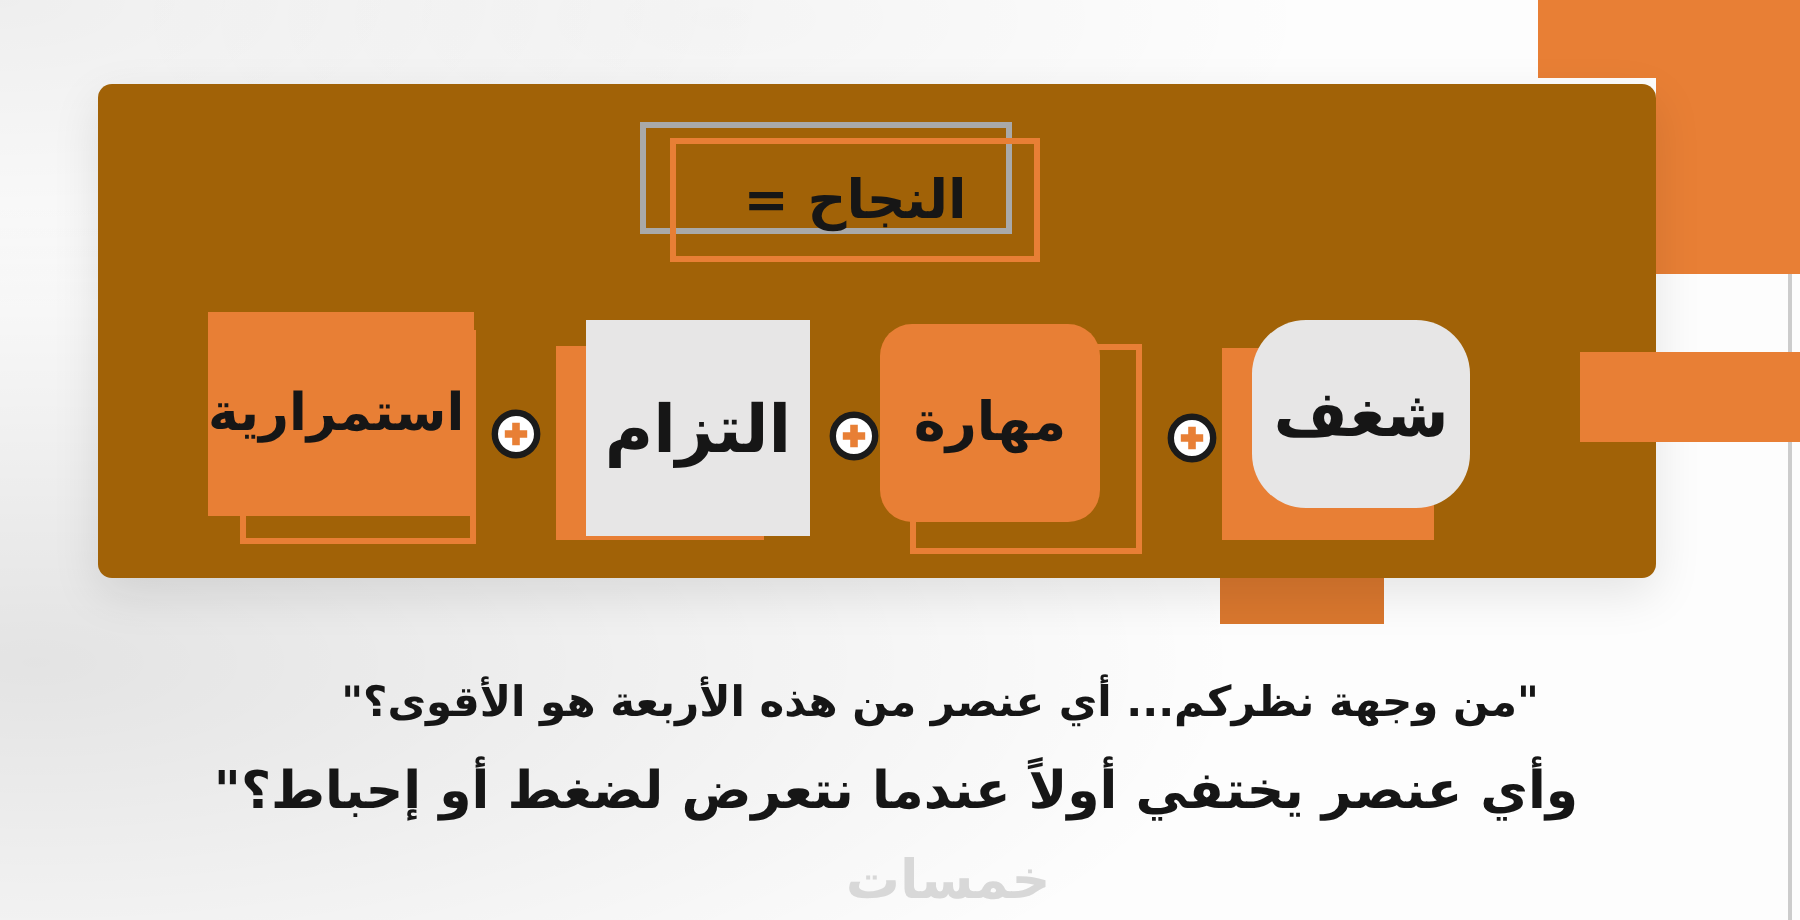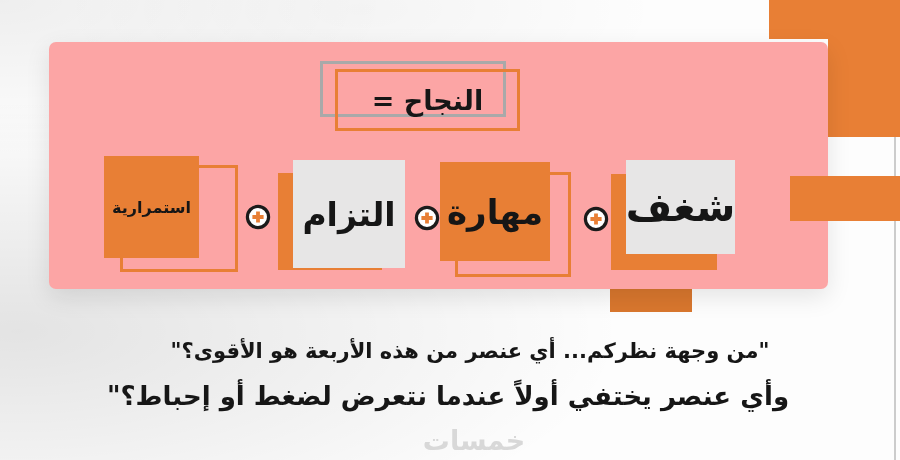--- a/index.html
+++ b/index.html
@@ -28,21 +28,21 @@
   .deco{background:var(--accent-orange,#E87F35);}
   .deco-a{left:769px;top:0;width:131px;height:39px;}
   .deco-b{left:828px;top:39px;width:72px;height:98px;}
   .deco-bar{left:790px;top:176px;width:110px;height:45px;z-index:5;}
   .deco-bottom{left:610px;top:289px;width:82px;height:23px;background:var(--accent-orange-dark,#D9772E);}
   .divider{left:894px;top:137px;width:2px;height:323px;background:var(--divider-gray,#CCCCCC);}
 
   
   .card{
     left:49px;top:42px;width:779px;height:247px;
-    background:#fca5a5;border-radius:7px;
+    background:#a16207;border-radius:7px;
     box-shadow:0 8px 24px rgba(0,0,0,0.10);
     z-index:2;
   }
 
   
   .title-gray{left:271px;top:19px;width:186px;height:56px;border:3px solid var(--outline-gray,#A9A9A9);background:transparent;}
   .title-orange{left:286px;top:27px;width:185px;height:62px;border:3px solid var(--accent-orange,#E87F35);background:transparent;}
   .title-text{
     left:286px;top:27px;width:185px;height:62px;
     display:flex;align-items:center;justify-content:center;
@@ -89,33 +89,33 @@
 <div class="abs deco deco-bar"></div>
 <div class="abs deco-bottom"></div>
 
 <div class="abs card">
 
   <div class="abs title-gray"></div>
   <div class="abs title-orange"></div>
   <div class="abs title-text">النجاح =</div>
 
   <div class="abs back-fill" style="left:562px;top:132px;width:106px;height:96px;"></div>
-  <div class="abs el-box gray" style="left:577px;top:118px;width:109px;height:94px;font-size:40px;">
+  <div class="abs el-box gray" style="left:577px;top:118px;width:109px;height:94px;font-size:32px;border-radius:27px;">
     <span>شغف</span>
   </div>
 
   <div class="abs plus-wrap" style="left:534px;top:164px;">
     <svg width="26" height="26" viewBox="0 0 26 26">
       <circle cx="13" cy="13" r="10.6" fill="#ffffff" stroke="#1b1b1b" stroke-width="3.2"></circle>
       <path d="M13 7.4 V18.6 M7.4 13 H18.6" stroke="#E87F35" stroke-width="3.8" fill="none"></path>
     </svg>
   </div>
 
   <div class="abs back-outline" style="left:406px;top:130px;width:116px;height:105px;"></div>
-  <div class="abs el-box orange" style="left:391px;top:120px;width:110px;height:99px;font-size:34px;">
+  <div class="abs el-box orange" style="left:391px;top:120px;width:110px;height:99px;font-size:27px;border-radius:16px;">
     <span>مهارة</span>
   </div>
 
   <div class="abs plus-wrap" style="left:365px;top:163px;">
     <svg width="26" height="26" viewBox="0 0 26 26">
       <circle cx="13" cy="13" r="10.6" fill="#ffffff" stroke="#1b1b1b" stroke-width="3.2"></circle>
       <path d="M13 7.4 V18.6 M7.4 13 H18.6" stroke="#E87F35" stroke-width="3.8" fill="none"></path>
     </svg>
   </div>
 
@@ -125,21 +125,21 @@
   </div>
 
   <div class="abs plus-wrap" style="left:196px;top:162px;">
     <svg width="26" height="26" viewBox="0 0 26 26">
       <circle cx="13" cy="13" r="10.6" fill="#ffffff" stroke="#1b1b1b" stroke-width="3.2"></circle>
       <path d="M13 7.4 V18.6 M7.4 13 H18.6" stroke="#E87F35" stroke-width="3.8" fill="none"></path>
     </svg>
   </div>
 
   <div class="abs back-outline" style="left:71px;top:123px;width:118px;height:107px;"></div>
-  <div class="abs el-box orange" style="left:55px;top:114px;width:95px;height:102px;font-size:16px;">
+  <div class="abs el-box orange" style="left:55px;top:114px;width:133px;height:102px;font-size:26px;justify-content:flex-end;">
     <span>استمرارية</span>
   </div>
 
 </div>
 
 <div class="abs watermark">خمسات</div>
 <div class="abs q1">"من وجهة نظركم... أي عنصر من هذه الأربعة هو الأقوى؟"</div>
 <div class="abs q2">وأي عنصر يختفي أولاً عندما نتعرض لضغط أو إحباط؟"</div>
 
 </body></html>

